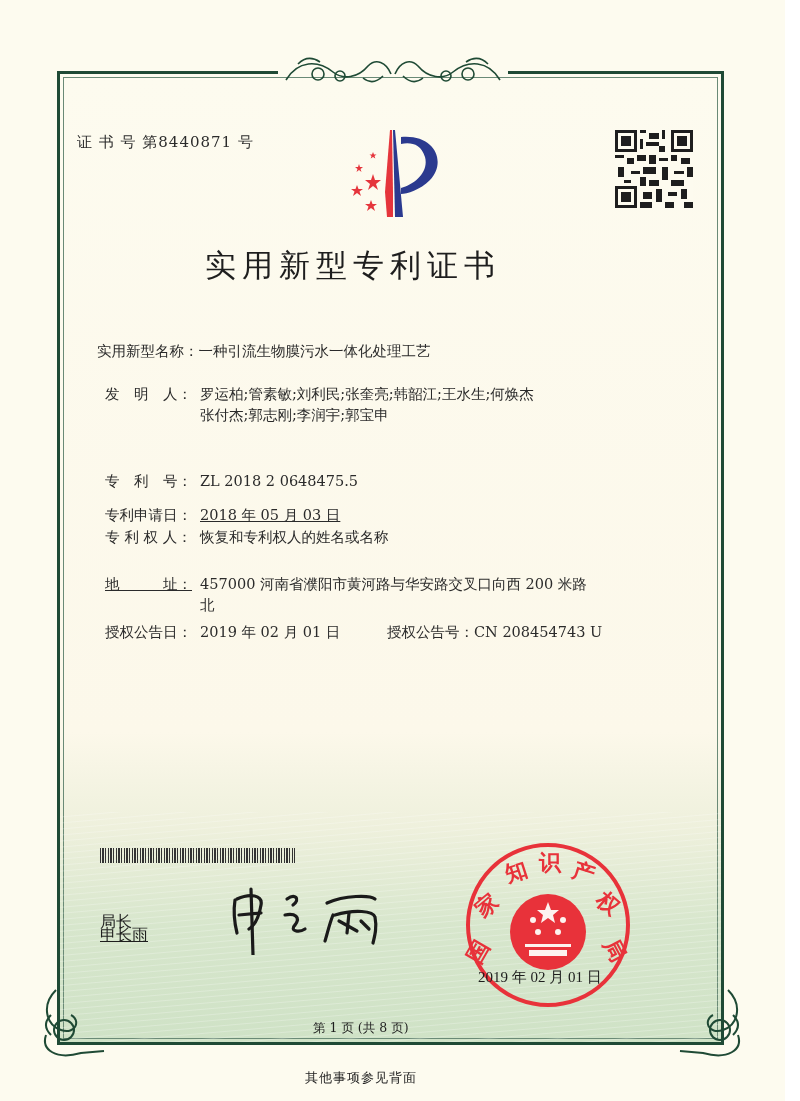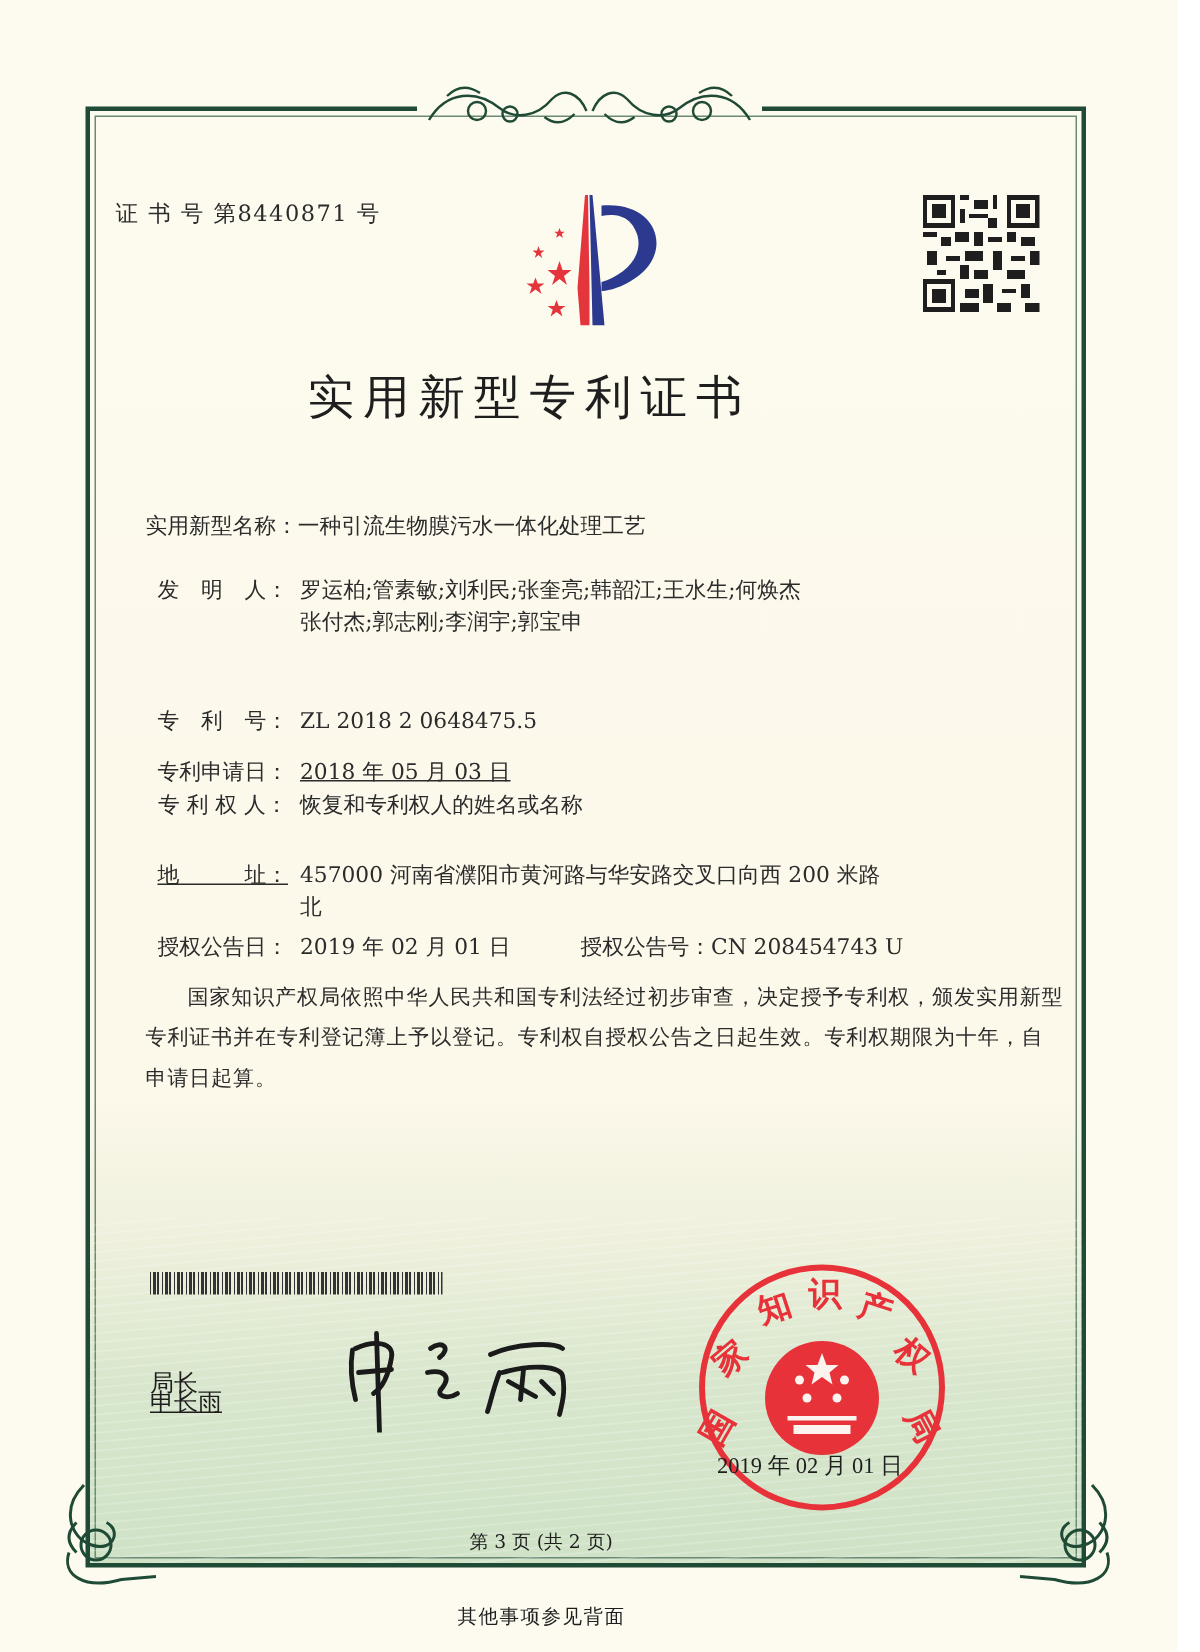--- a/index.html
+++ b/index.html
@@ -178,21 +178,20 @@
 <div class="text" style="left:200px; top:595px;">北</div>
 
 <div class="text" style="left:97px; top:622px;">
   <span class="label" style="width:103px;">授权公告日：</span><span>2019 年 02 月 01 日</span>
 </div>
 <div class="text" style="left:387px; top:622px;">
   <span class="label">授权公告号：</span><span>CN 208454743 U</span>
 </div>
 
 <div class="para" style="top:652px;">
-  <p>国家知识产权局依照中华人民共和国专利法经过初步审查，决定授予专利权，颁发实用新型专利证书并在专利登记簿上予以登记。专利权自授权公告之日起生效。专利权期限为十年，自申请日起算。</p>
 </div>
 
 <div class="barcode"></div>
 
 <div class="footer-label" style="left:100px; top:912px;">局长</div>
 <div class="footer-label" style="left:100px; top:925px;text-decoration:underline;">申长雨</div>
 
 <svg class="signature" viewBox="0 0 170 70">
   <g fill="none" stroke="#1a1a1a" stroke-width="3.2" stroke-linecap="round">
     <path d="M10 15 C 8 28, 10 40, 12 48"></path>
@@ -227,14 +226,14 @@
     <circle cx="70" cy="80" r="3"></circle>
       <circle cx="100" cy="80" r="3"></circle>
       <circle cx="75" cy="92" r="3"></circle>
       <circle cx="95" cy="92" r="3"></circle>
     <rect x="62" y="104" width="46" height="3"></rect>
       <rect x="66" y="110" width="38" height="6"></rect>
   </g>
 </svg>
 <div class="seal-date">2019 年 02 月 01 日</div>
 
-<div class="page-no">第 3 页 (共 2 页)</div>
+<div class="page-no">第 1 页 (共 8 页)</div>
 <div class="see-back">其他事项参见背面</div>
 
 </body></html>

